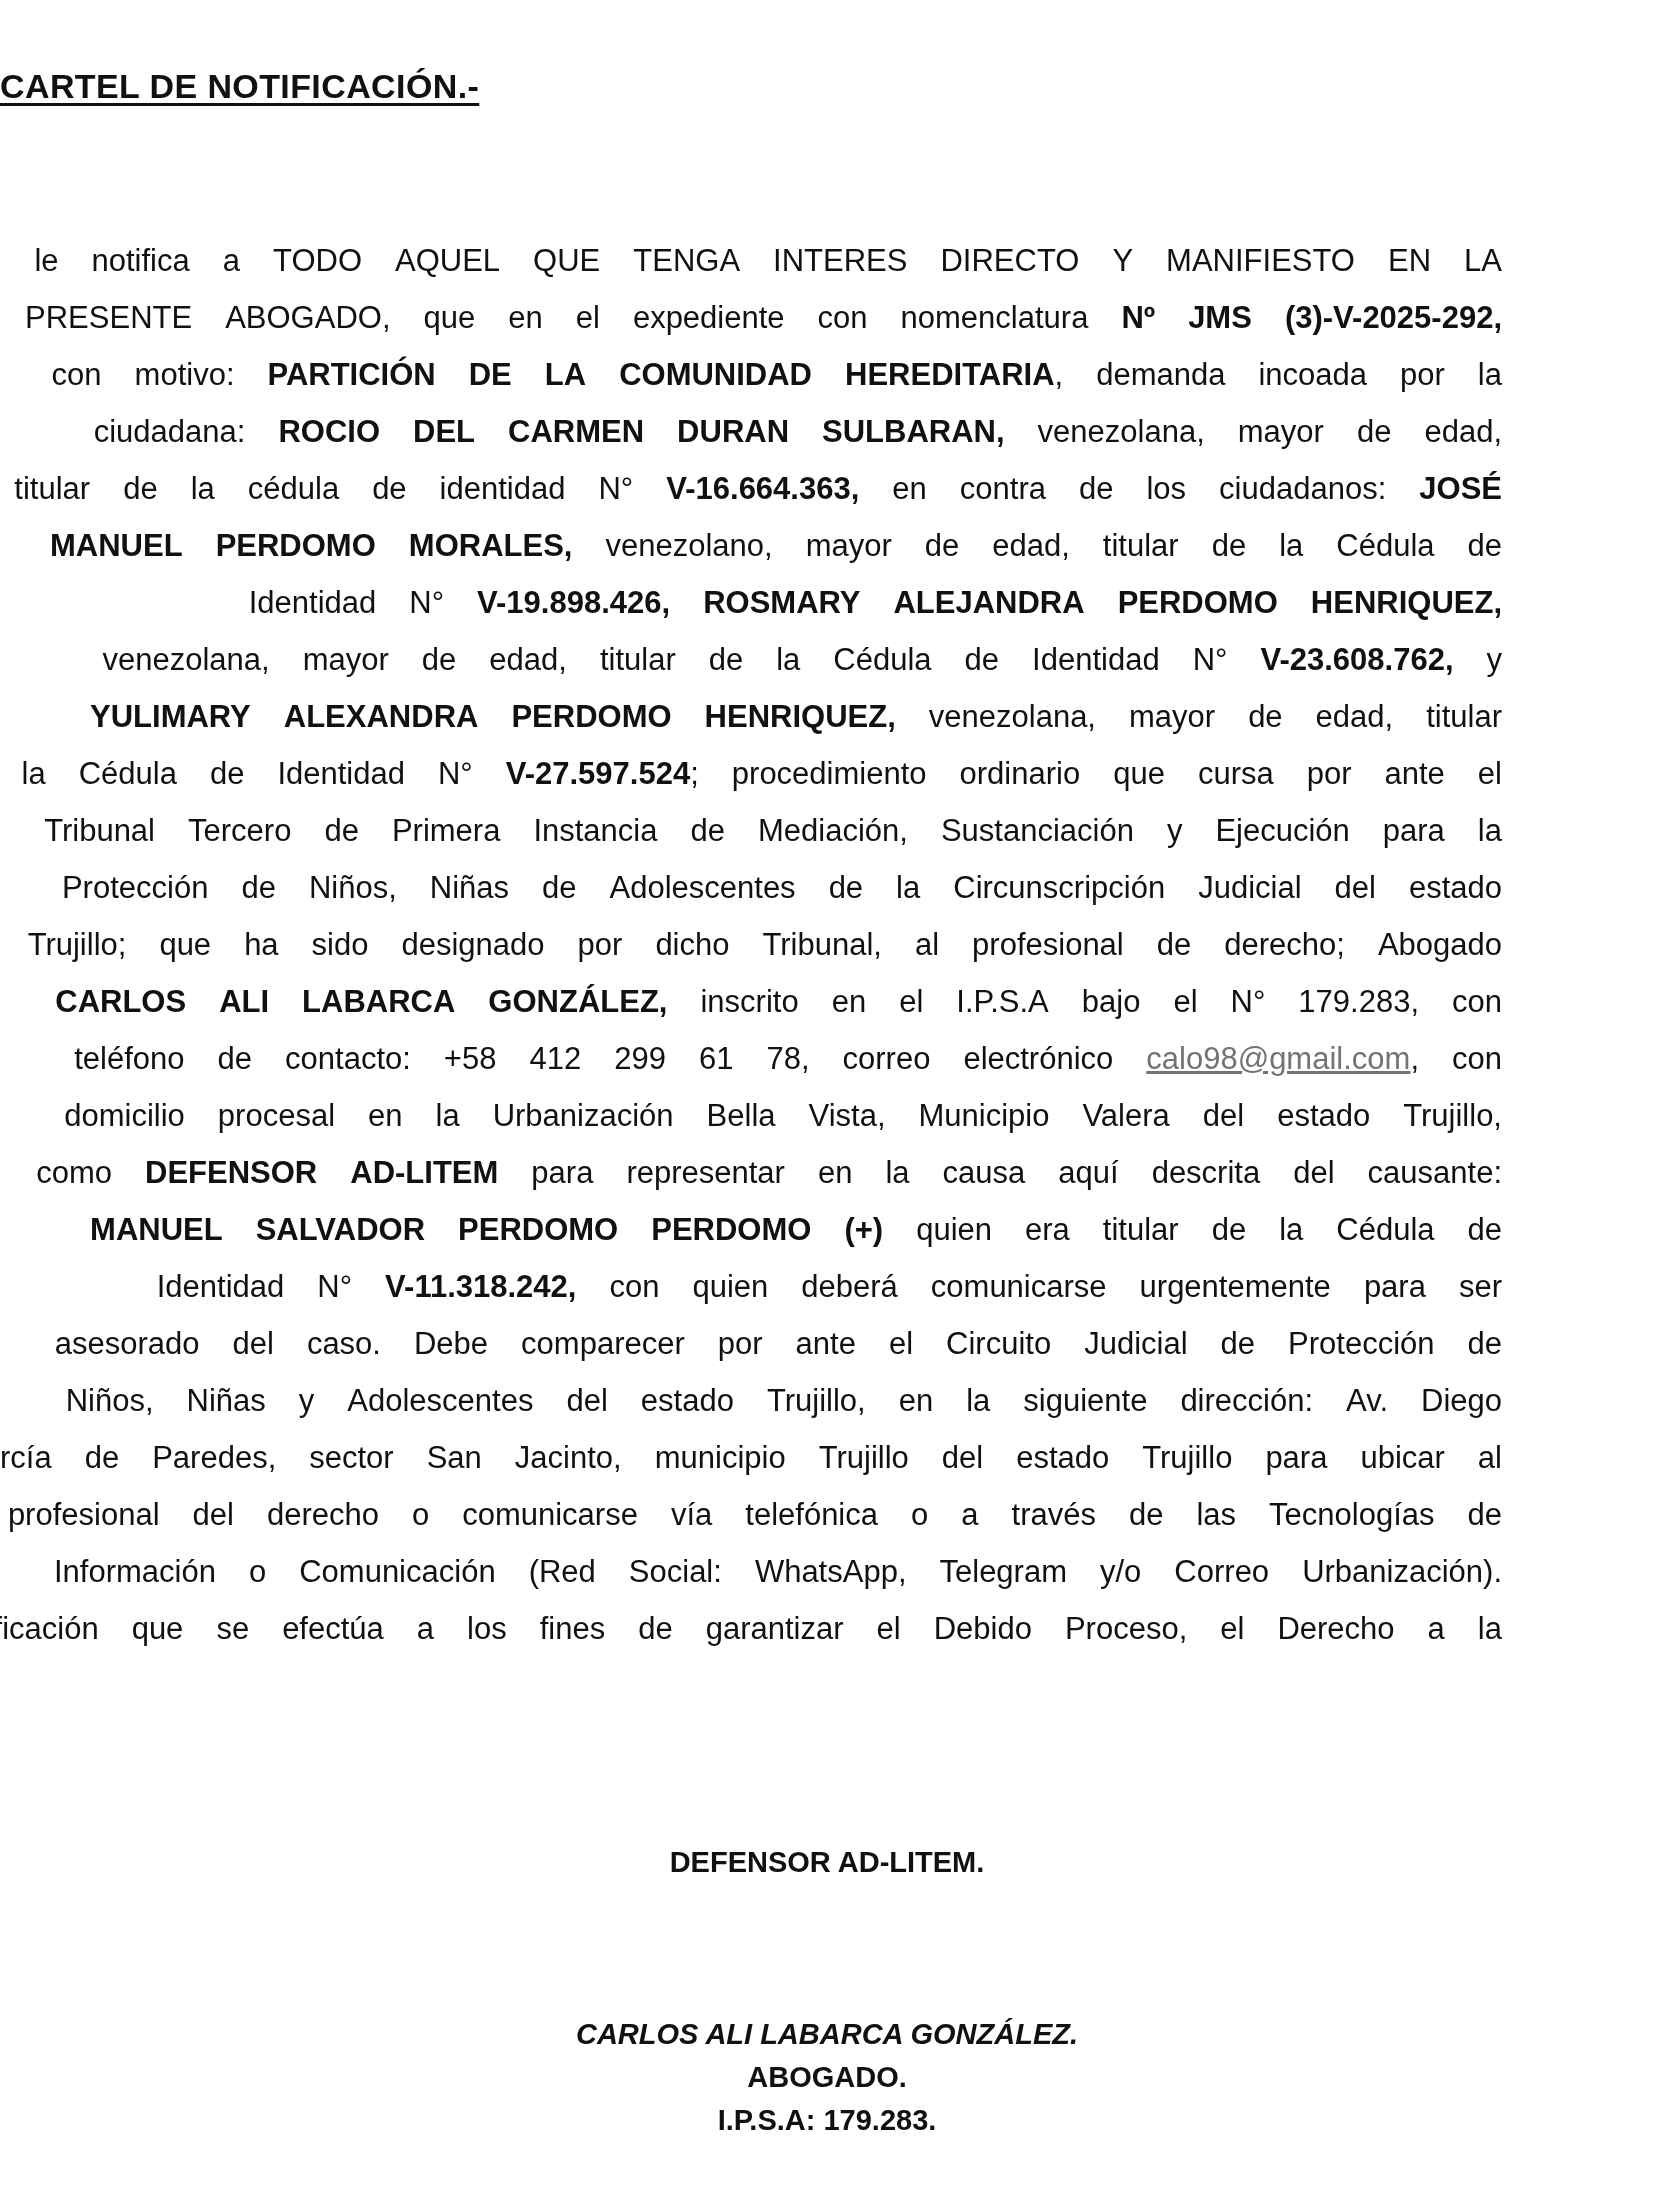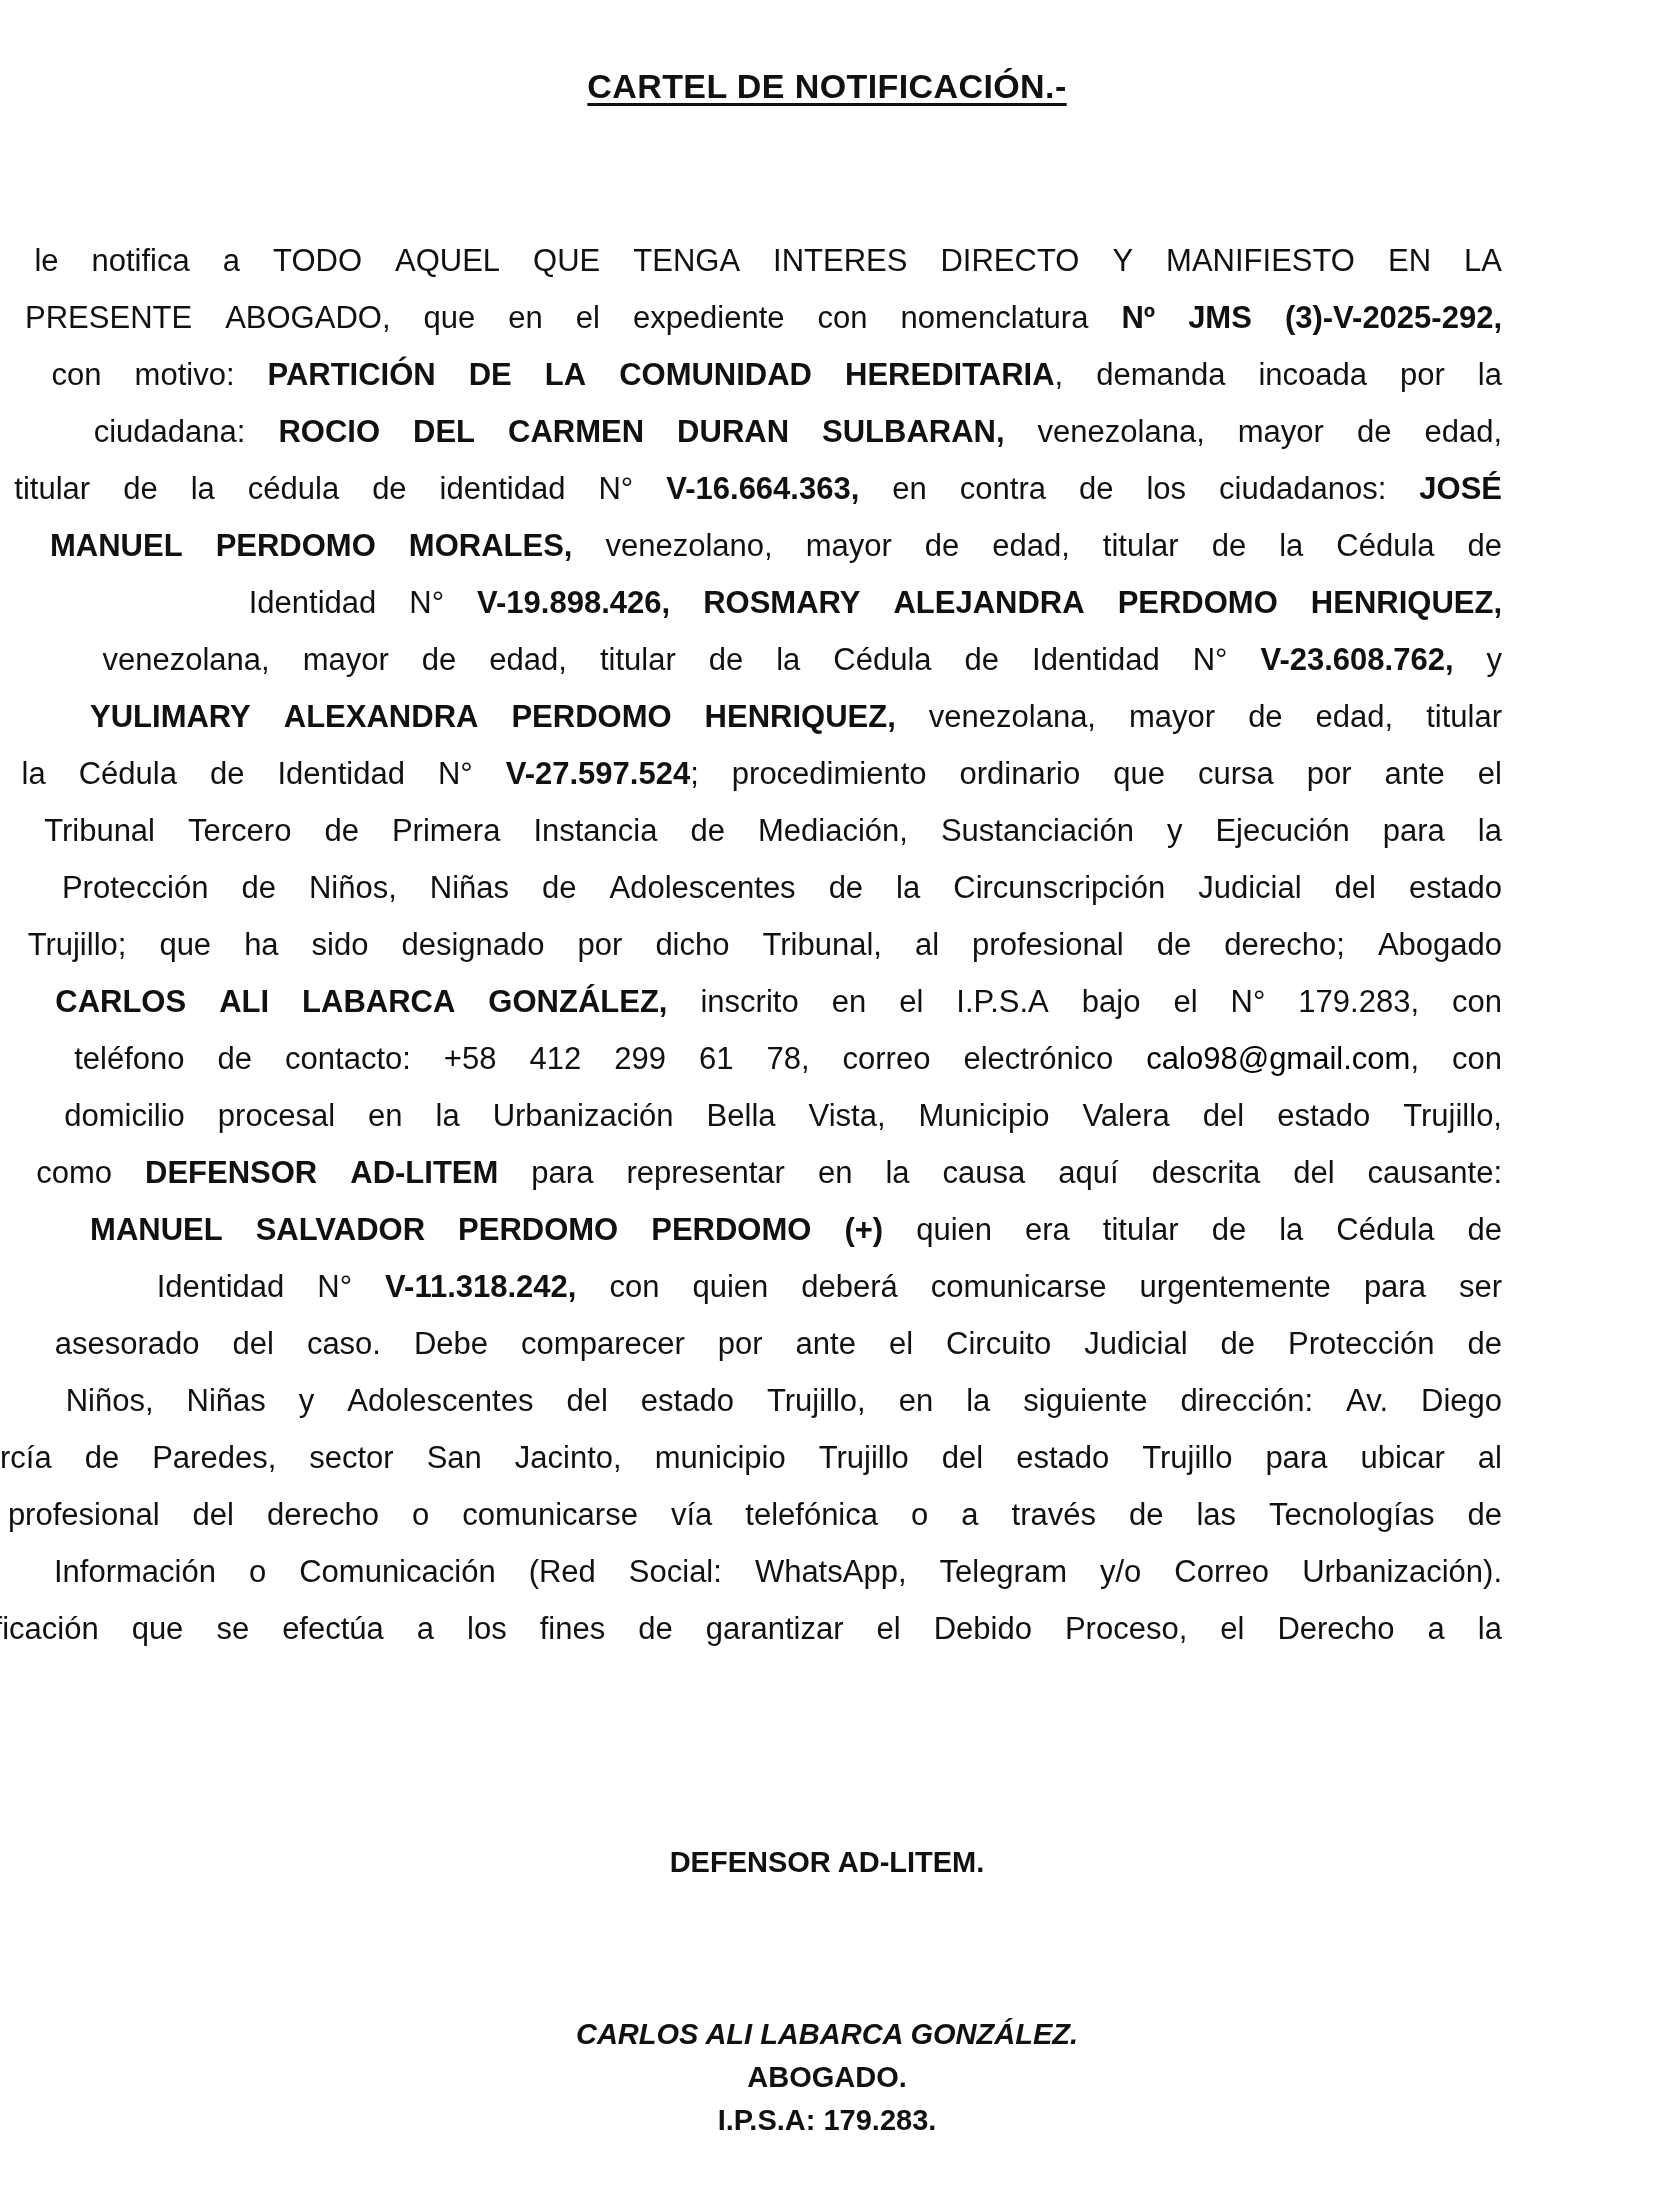--- a/index.html
+++ b/index.html
@@ -1,27 +1,27 @@
 <!DOCTYPE html>
 <html style="font-size:13.8px"><head>
   <meta charset="utf-8">
   <style>
     html, body { margin: 0; padding: 0; background: #ffffff; }
     body { width: 1654px; height: 2203px; position: relative; overflow: hidden;
       font-family: "Liberation Sans", sans-serif; color: #111111; }
-    .title { position: absolute; top: 67px; left: 0; width: 1654px; text-align: center;
+    .title { position: absolute; top: 67px; left: 0; width: 1654px; text-align: left;
       font-weight: bold; font-size: 34px; letter-spacing: 0.4px; }
     .title span { text-decoration: underline; text-decoration-thickness: 2.6px; text-underline-offset: 5.2px; }
     .body { position: absolute; top: 232px; left: 148px; width: 1354px; }
     .line { display: block; height: 57px; line-height: 57px; font-size: 31px;
       text-align: justify; text-align-last: justify; white-space: nowrap; }
     .line.last { text-align-last: left; }
     .line .jw { display: flex; justify-content: flex-end; width: 100%; gap: 33px; }
     b { font-weight: bold; }
-    a.email { color: #000000; }
+    a.email { color: #737373; text-decoration: underline; }
     .sig { position: absolute; left: 0; width: 1654px; text-align: center; font-weight: bold;
       font-size: 29px; }
   </style>
 </head>
 <body>
 
 <div class="title"><span>CARTEL DE NOTIFICACIÓN.-</span></div>
 
 <div class="body" id="doc-body">
     <div class="line">

